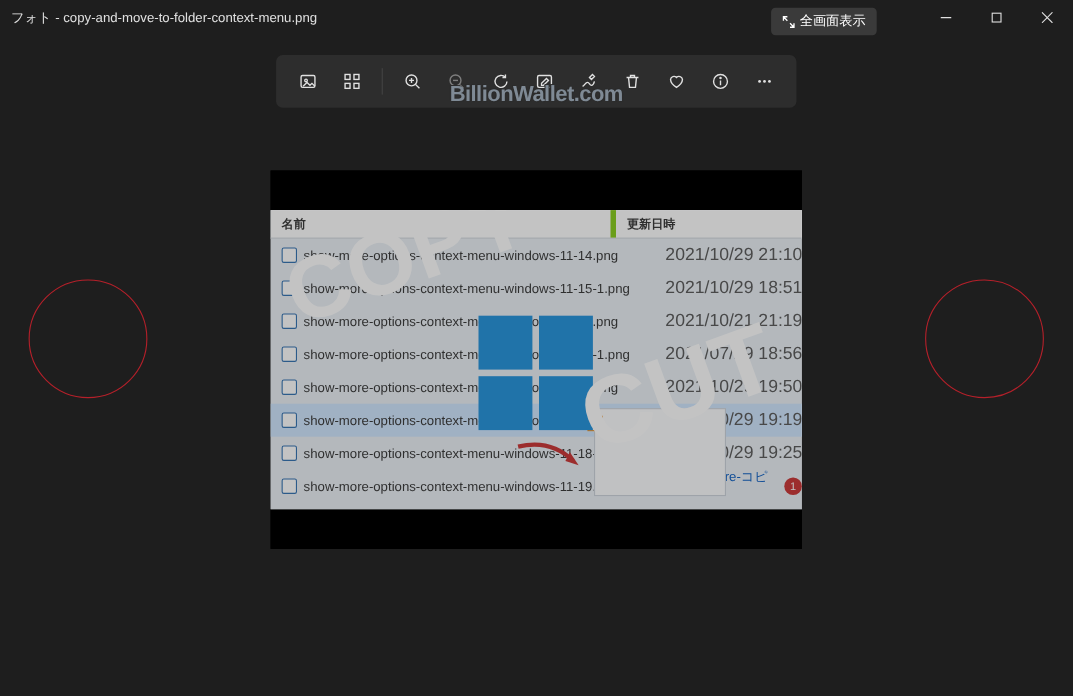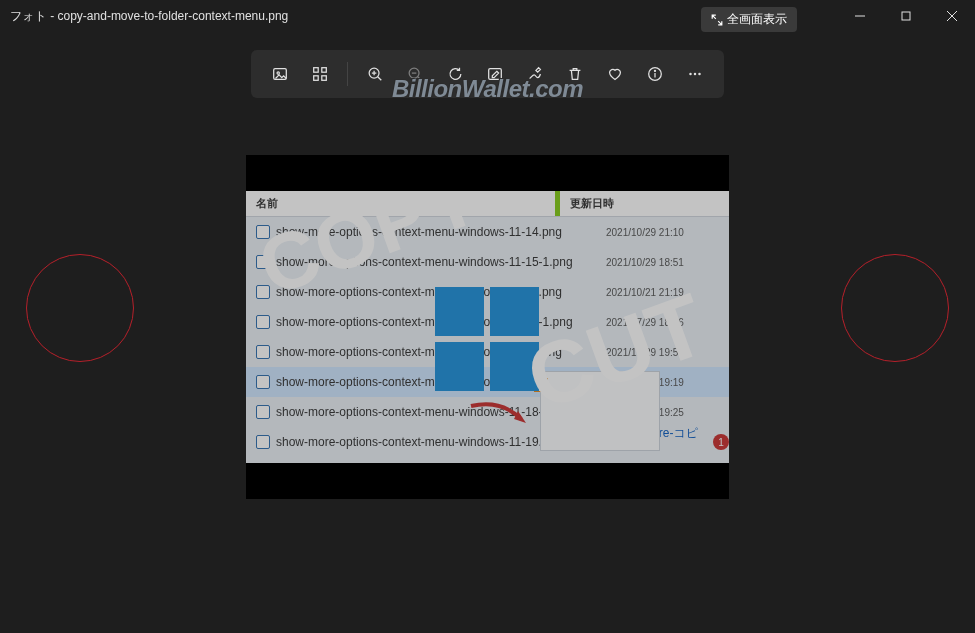--- a/index.html
+++ b/index.html
@@ -73,23 +73,22 @@
   height: 24px;
   background: #444;
   margin: 0 6px;
 }
 
 .watermark {
   position: absolute;
   top: 75px;
   left: 50%;
   transform: translateX(-50%);
-  font-size: 24px;
+  font-size: 20px;
   font-weight: 700;
-  font-style: italic;
   color: #7f8a95;
   text-shadow: 1px 1px 0 #2b2b2b, -1px -1px 0 #2b2b2b;
   letter-spacing: -0.5px;
   z-index: 5;
   pointer-events: none;
 }
 
 .canvas {
   position: absolute;
   left: 246px;
@@ -121,21 +120,21 @@
 .col-date { flex: 1; font-weight: bold; }
 .erow {
   height: 30px;
   display: flex;
   align-items: center;
   font-size: 12px;
   color: #333;
   padding-left: 10px;
 }
 .erow .fname { width: 320px; white-space: nowrap; overflow: hidden; }
-.erow .fdate { padding-left: 10px; color: #555; font-size: 10px; white-space: nowrap; overflow: hidden; }
+.erow .fdate { padding-left: 10px; color: #555; font-size: 16px; white-space: nowrap; overflow: hidden; }
 .erow.selected { background: #cfe6ff; }
 .ficon {
   width: 14px;
   height: 14px;
   border: 1.5px solid #2f6fb0;
   border-radius: 2px;
   margin-right: 6px;
   background: #fff;
   display: inline-block;
   flex-shrink: 0;

